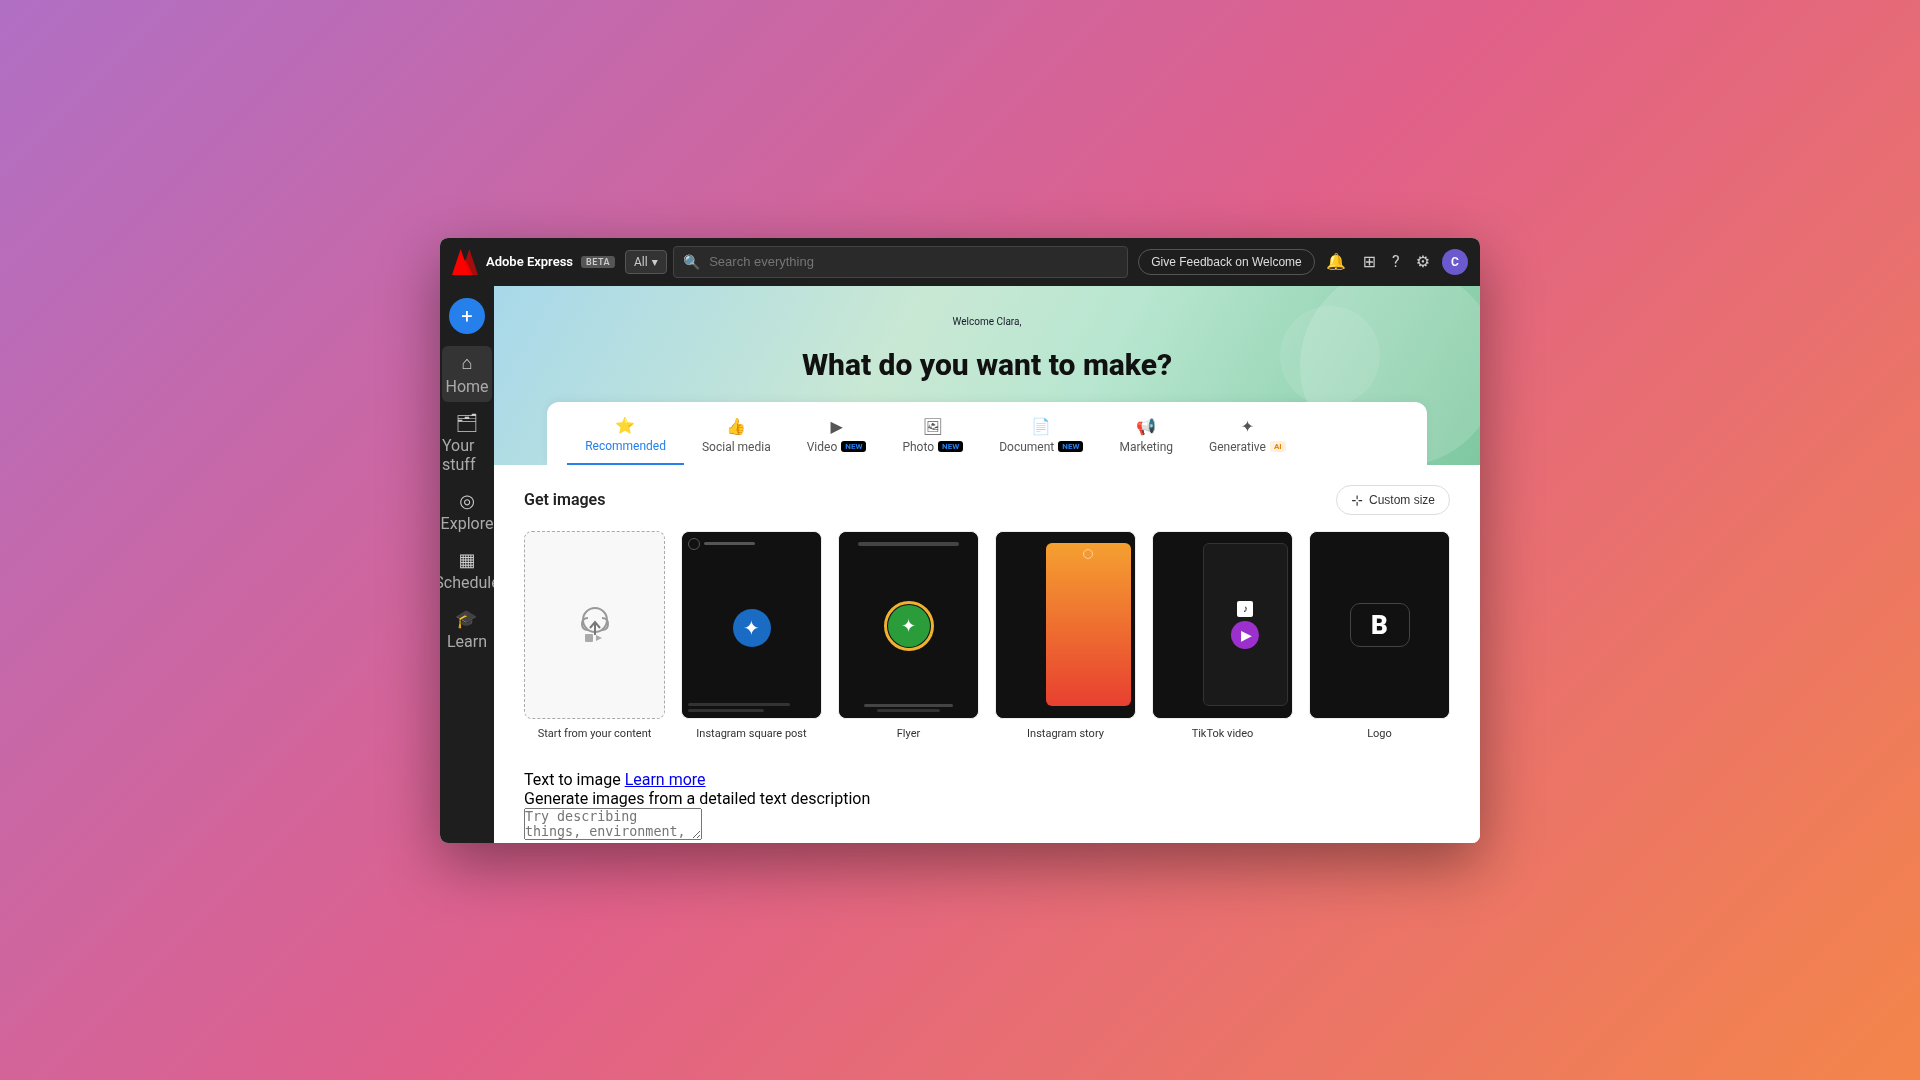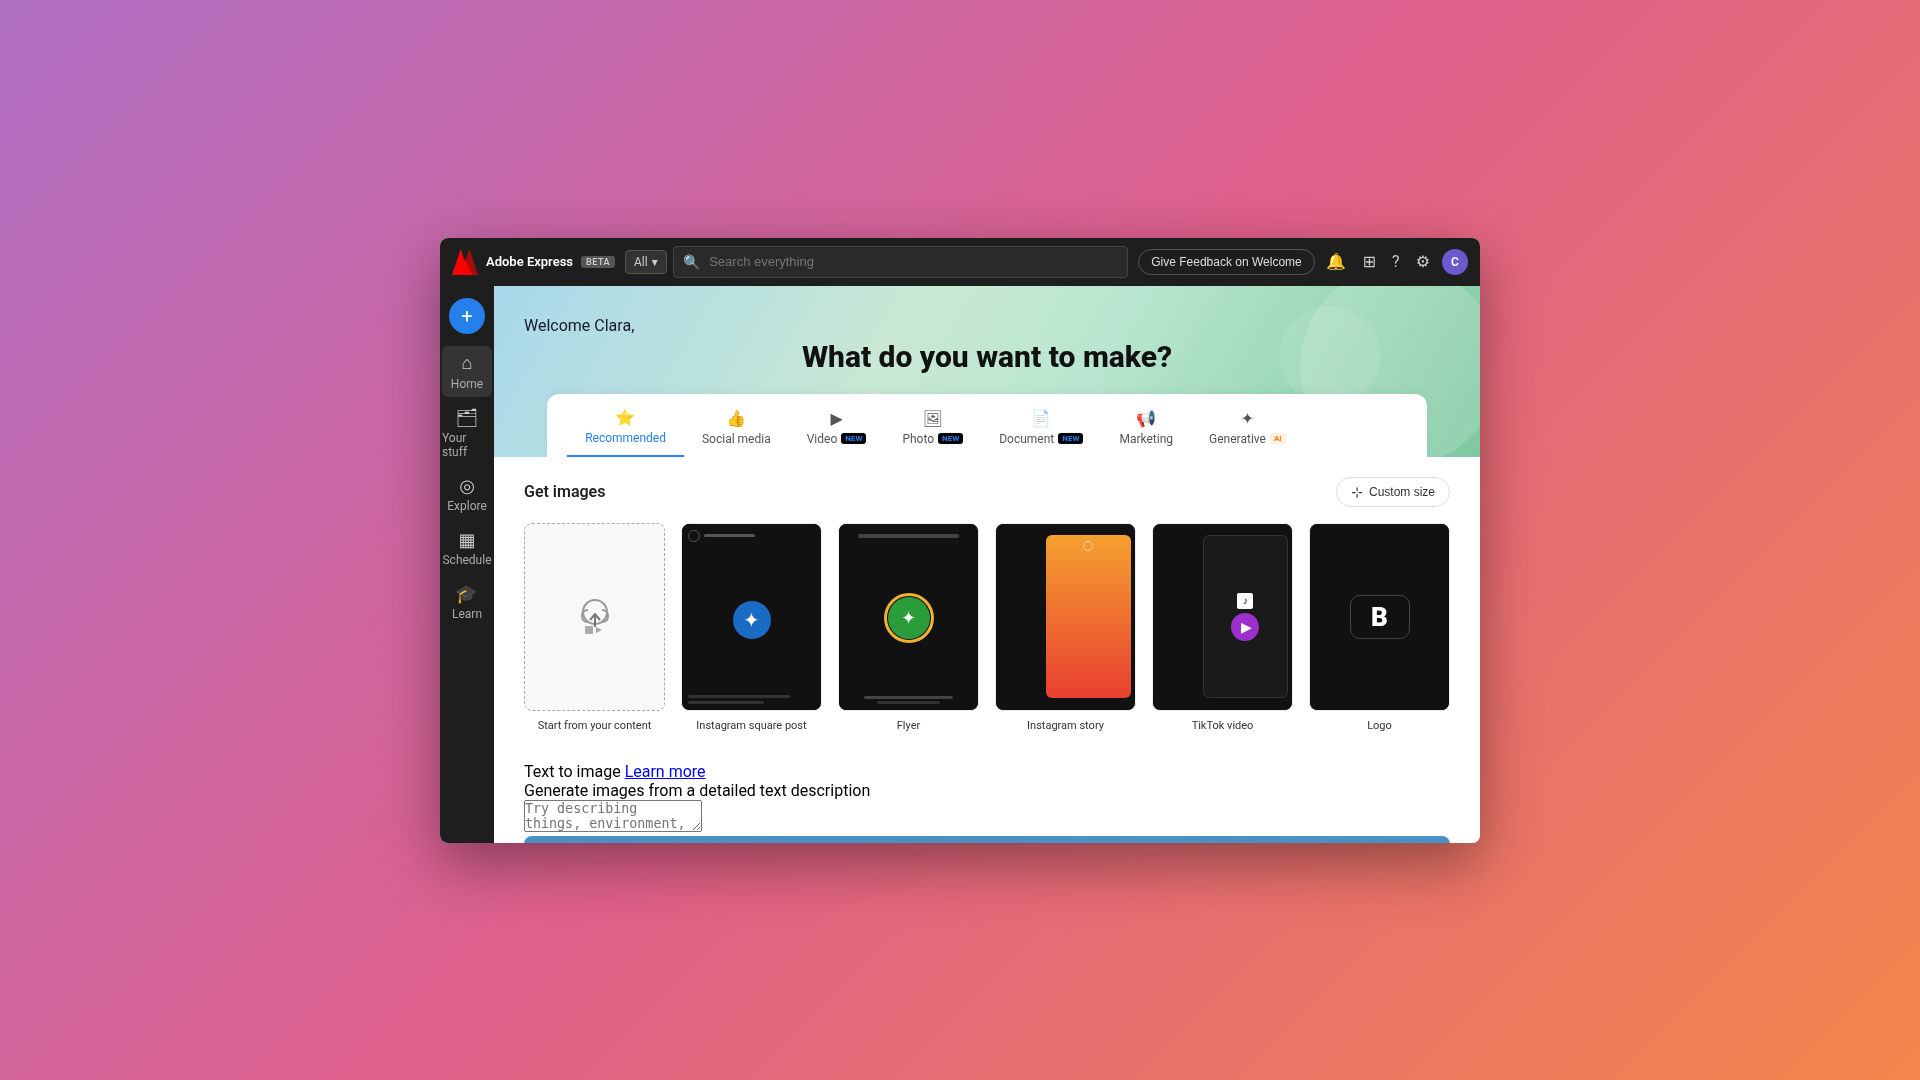--- a/index.html
+++ b/index.html
@@ -171,21 +171,21 @@
       border-radius: 6px;
     }
     .nav-item.active {
       background: rgba(255,255,255,0.1);
     }
     .nav-icon {
       font-size: 18px;
       color: #ccc;
     }
     .nav-label {
-      font-size: 12px;
+      font-size: 16px;
       color: #aaa;
     }
     
     .content-area {
       flex: 1;
       overflow-y: auto;
       background: #f5f5f5;
     }
     
     .hero-banner {
@@ -205,24 +205,25 @@
     }
     .hero-banner::after {
       content: '';
       position: absolute;
       top: 20px; right: 100px;
       width: 100px; height: 100px;
       background: rgba(255,255,255,0.1);
       border-radius: 50%;
     }
     .welcome-text {
+      text-align: center;
       color: #1a1a2e;
-      font-size: 16px;
+      font-size: 10px;
       font-weight: 400;
-      margin-bottom: 4px;
+      margin-bottom: 20px;
     }
     .headline {
       text-align: center;
       color: #111;
       font-size: 30px;
       font-weight: 800;
       margin-bottom: 20px;
     }
     
     .tabs-container {

